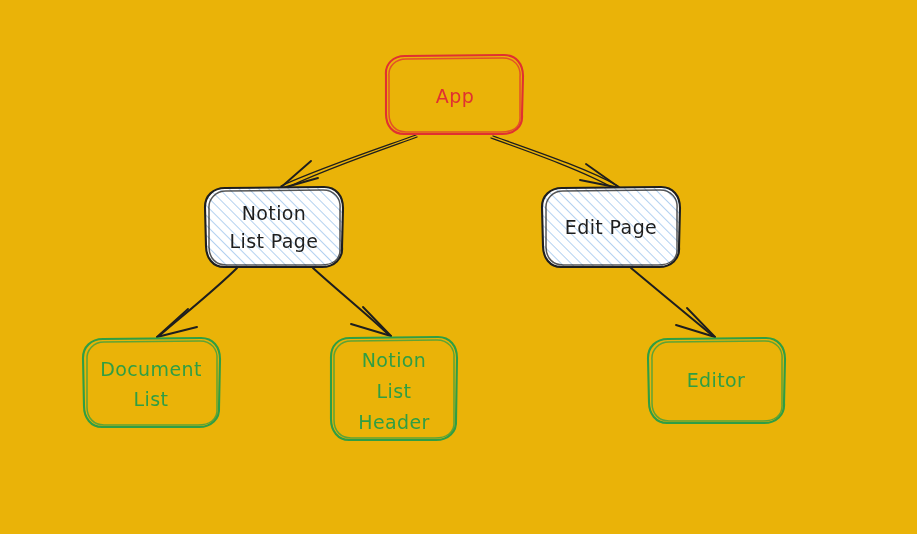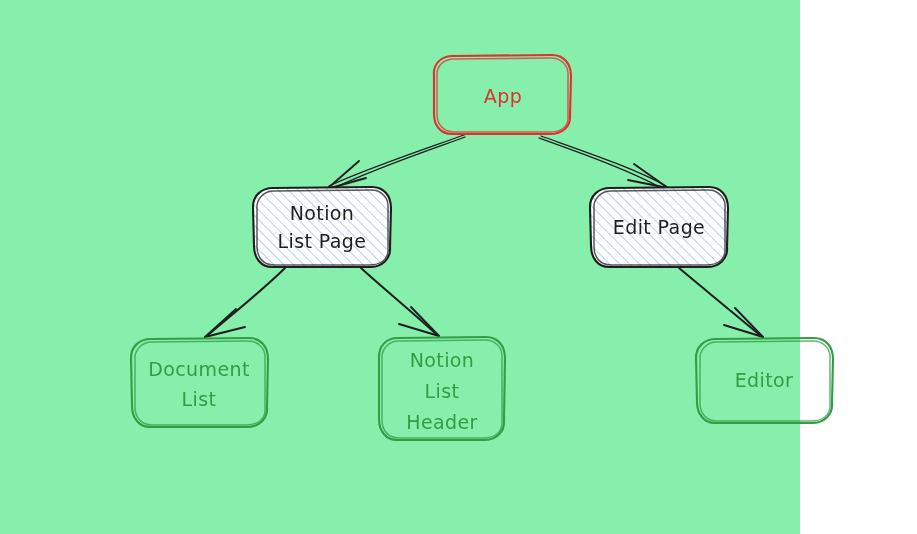--- a/index.html
+++ b/index.html
@@ -9,24 +9,23 @@
     background: #ffffff;
   }
   body {
     width: 917px;
     height: 534px;
     overflow: hidden;
     font-family: "DejaVu Sans", sans-serif;
   }
   #canvas-root {
     position: relative;
-    width: 752px;
+    width: 917px;
     height: 534px;
-    background: #86efac;
-    padding-left: 48px;
+    background: #eab308;
   }
   svg#diagram {
     display: block;
     width: 917px;
     height: 534px;
   }
   .node-label {
     font-family: "DejaVu Sans", sans-serif;
     font-size: 19px;
     font-weight: 400;

